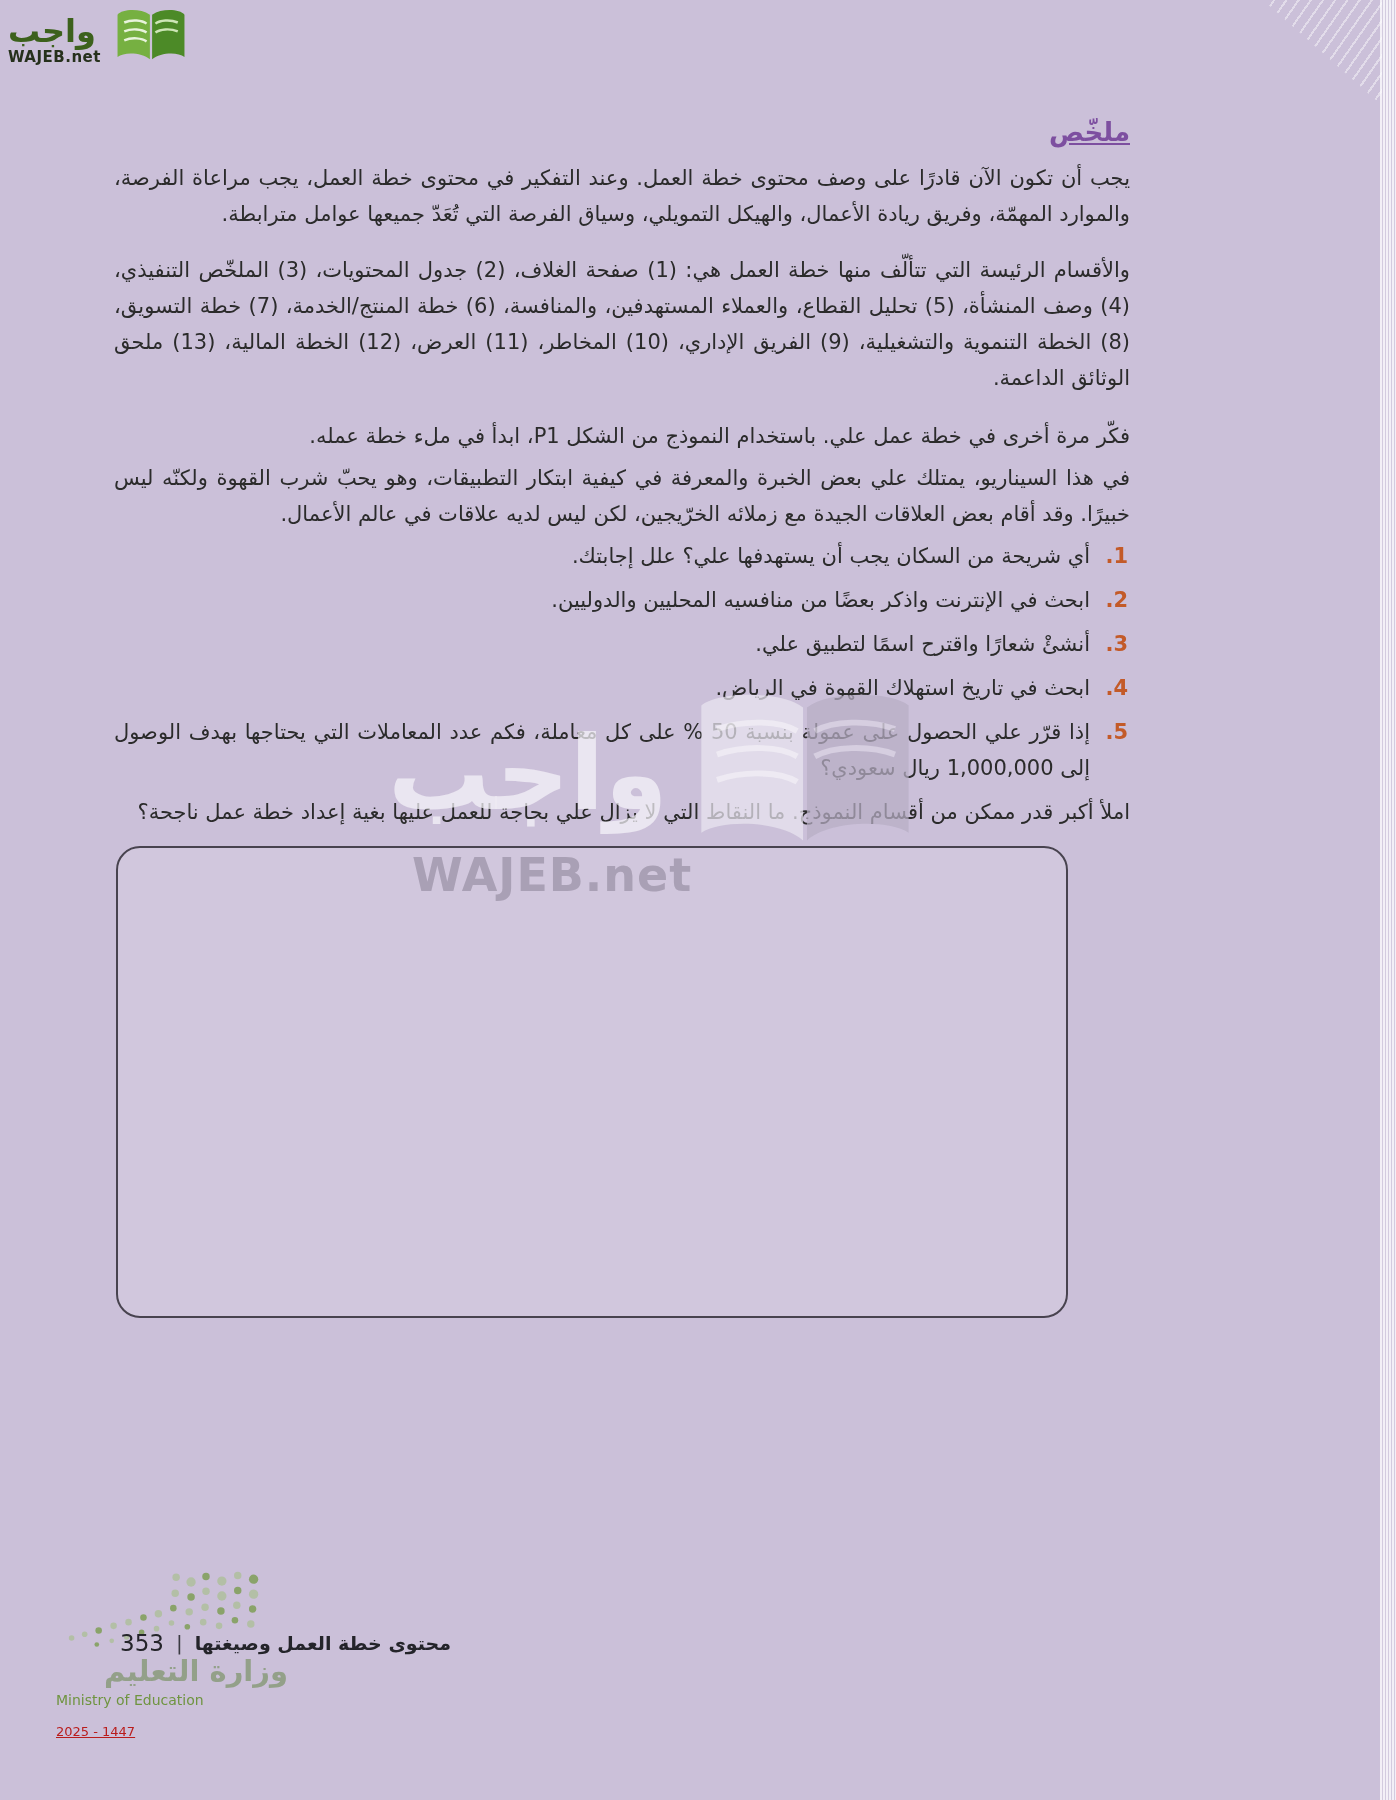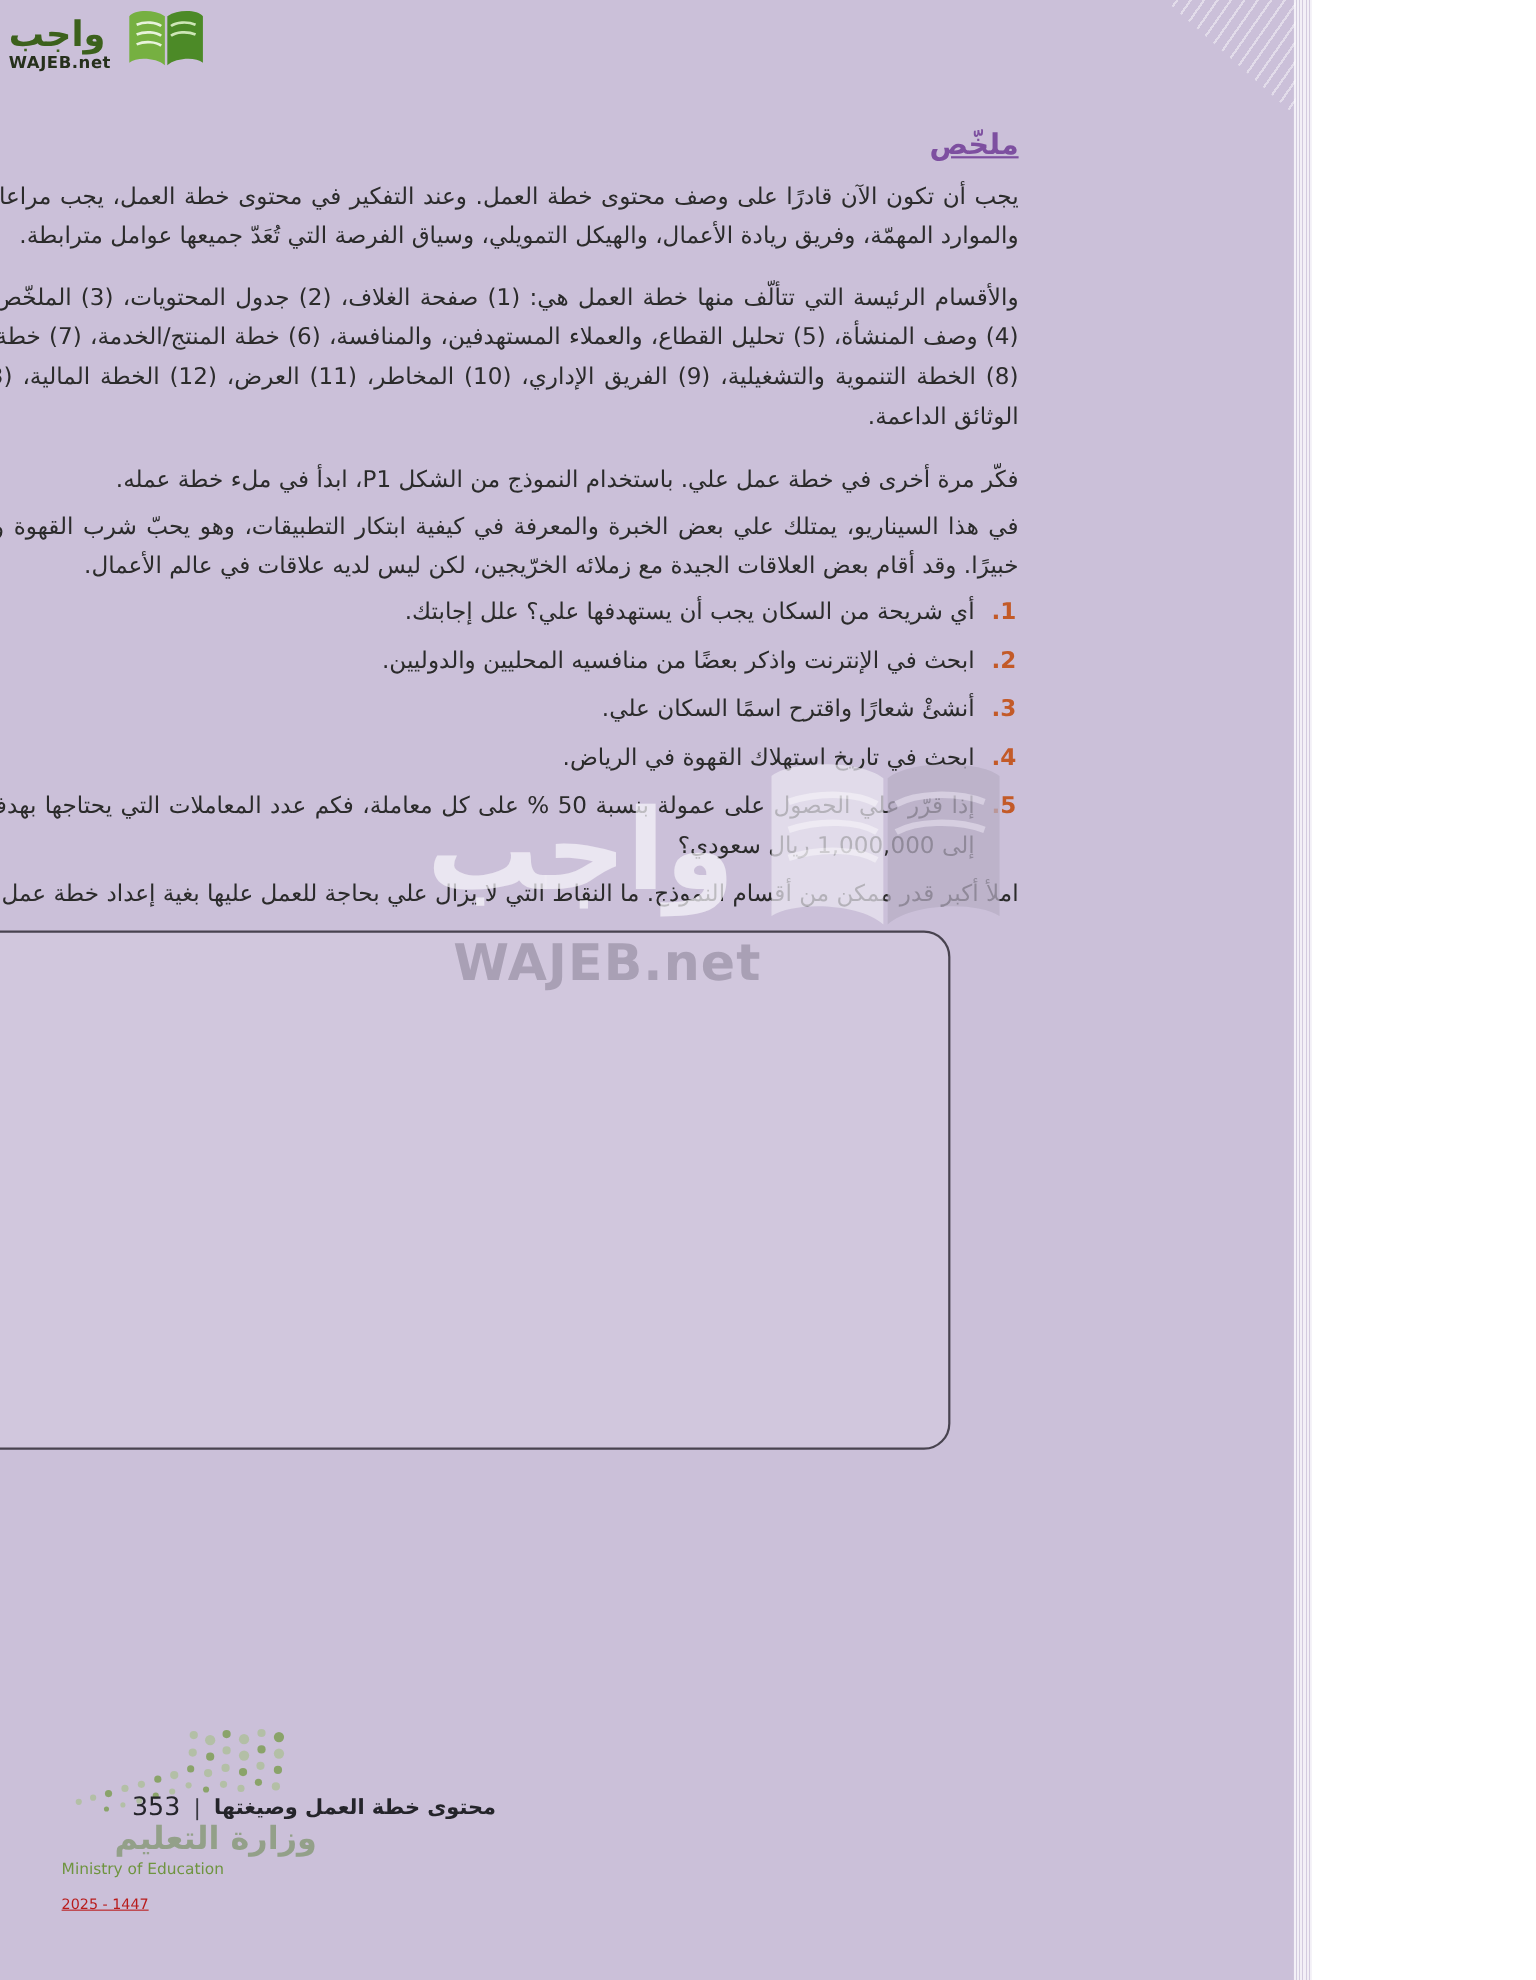--- a/index.html
+++ b/index.html
@@ -1,20 +1,20 @@
 <!DOCTYPE html>
 <html><head>
 <meta charset="utf-8">
 <style>
   * { margin:0; padding:0; box-sizing:border-box; }
   html,body { width:1396px; height:1800px; }
   body { font-family:"DejaVu Sans", sans-serif; background:#ffffff; }
 
   .page {
-    position:relative; width:1192px; height:1800px;
+    position:relative; width:1396px; height:1800px;
     background:#cbc0d9; overflow:hidden;
   }
 
   
   .edge-right {
     position:absolute; top:0; right:0; width:16px; height:100%;
     background:repeating-linear-gradient(90deg,#f3f0f7 0 2px,#d3cbdf 2px 3px);
   }
   .corner-tr {
     position:absolute; top:0; right:14px; width:170px; height:120px;
@@ -128,21 +128,21 @@
       <li>
         <span class="li-num">1.</span>
         <span>أي شريحة من السكان يجب أن يستهدفها علي؟ علل إجابتك.</span>
       </li>
       <li>
         <span class="li-num">2.</span>
         <span>ابحث في الإنترنت واذكر بعضًا من منافسيه المحليين والدوليين.</span>
       </li>
       <li>
         <span class="li-num">3.</span>
-        <span>أنشئْ شعارًا واقترح اسمًا السكان علي.</span>
+        <span>أنشئْ شعارًا واقترح اسمًا لتطبيق علي.</span>
       </li>
       <li>
         <span class="li-num">4.</span>
         <span>ابحث في تاريخ استهلاك القهوة في الرياض.</span>
       </li>
       <li>
         <span class="li-num">5.</span>
         <span>إذا قرّر علي الحصول على عمولة بنسبة 50 % على كل معاملة، فكم عدد المعاملات التي يحتاجها بهدف الوصول إلى 1,000,000 ريال سعودي؟</span>
       </li>
     </ol>

